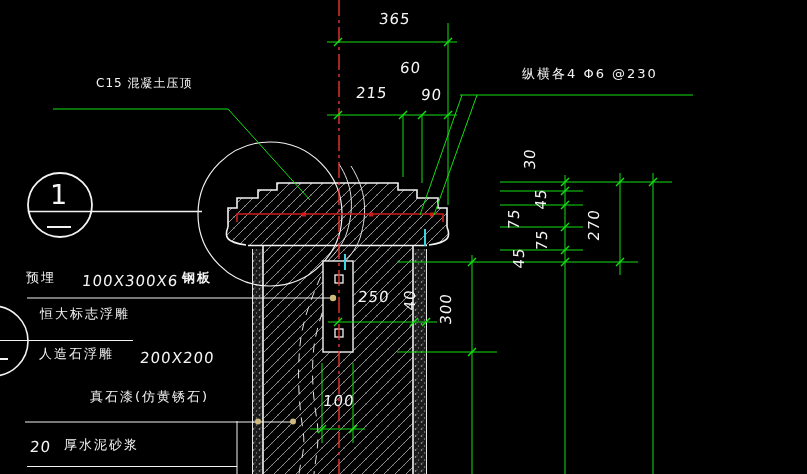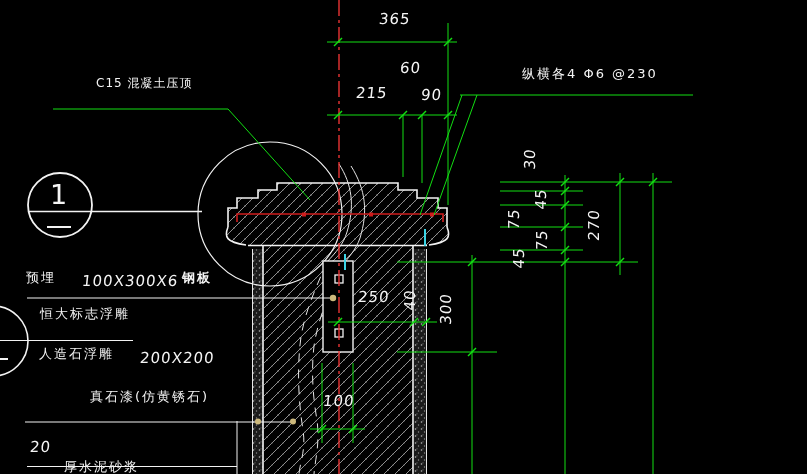--- a/index.html
+++ b/index.html
@@ -182,21 +182,21 @@
   <div class="txt cn" style="left:182px;top:271px;font-weight:bold;">钢板</div>
 
   <div class="txt cn" style="left:40px;top:307px;">恒大标志浮雕</div>
 
   <div class="txt cn" style="left:39px;top:348px;font-family:Liberation Mono, monospace;">人造石浮雕</div>
   <div class="txt dim" style="left:140px;top:351px;">200X200</div>
 
   <div class="txt cn" style="left:54px;top:390px;margin-left:36px;">真石漆(仿黄锈石)</div>
 
   <div class="txt dim" style="left:30px;top:440px;">20</div>
-  <div class="txt cn" style="left:64px;top:460px;">厚水泥砂浆</div>
+  <div class="txt cn" style="left:64px;top:438px;">厚水泥砂浆</div>
 
   <div class="txt dim" style="left:379px;top:12px;">365</div>
   <div class="txt dim" style="left:356px;top:86px;">215</div>
   <div class="txt dim" style="left:400px;top:61px;">60</div>
   <div class="txt dim" style="left:421px;top:88px;">90</div>
 
   <div class="txt dim rot" style="left:530px;top:159px;">30</div>
   <div class="txt dim rot" style="left:541px;top:199px;">45</div>
   <div class="txt dim rot" style="left:514px;top:219px;">75</div>
   <div class="txt dim rot" style="left:542px;top:240px;">75</div>

